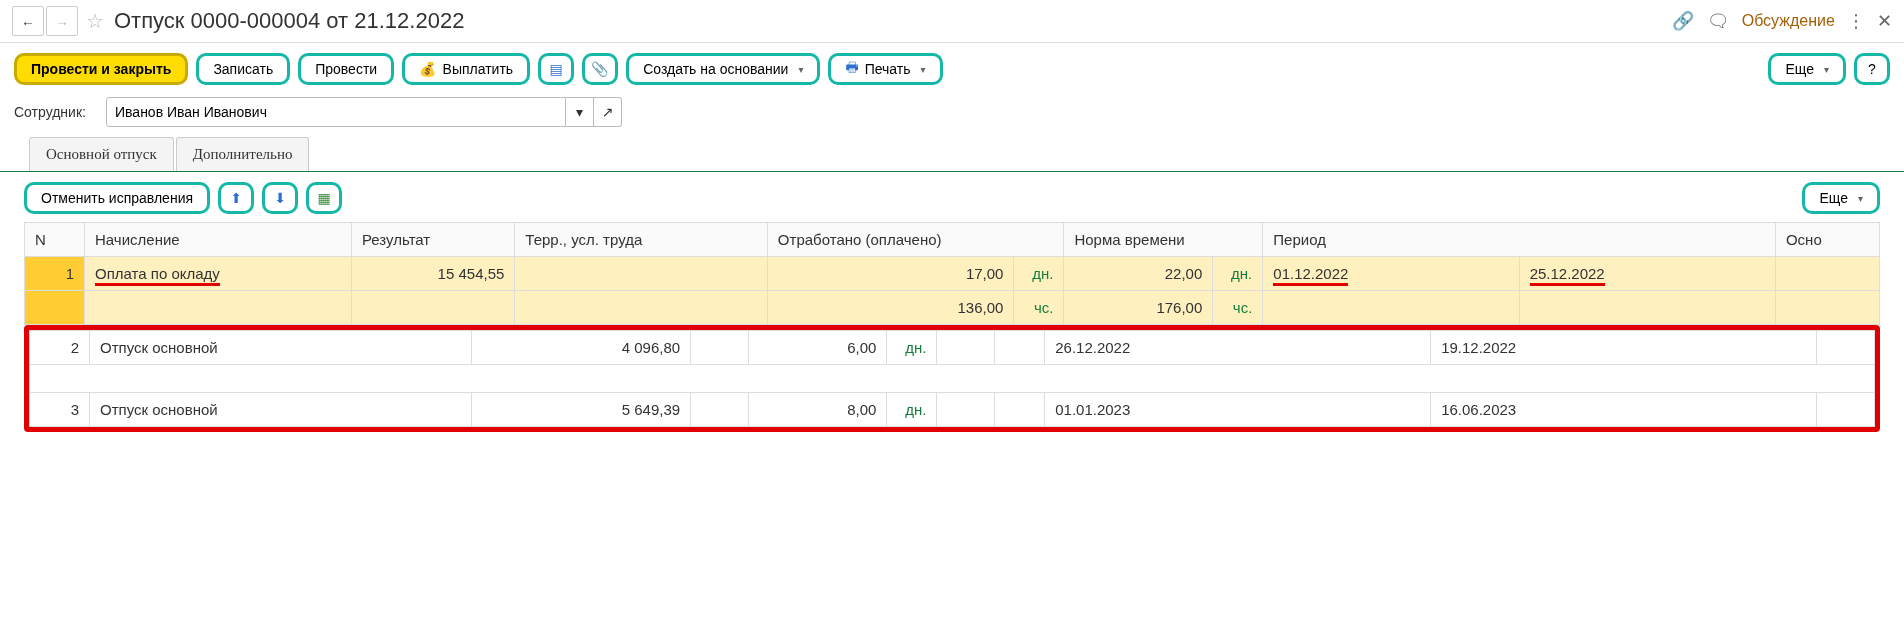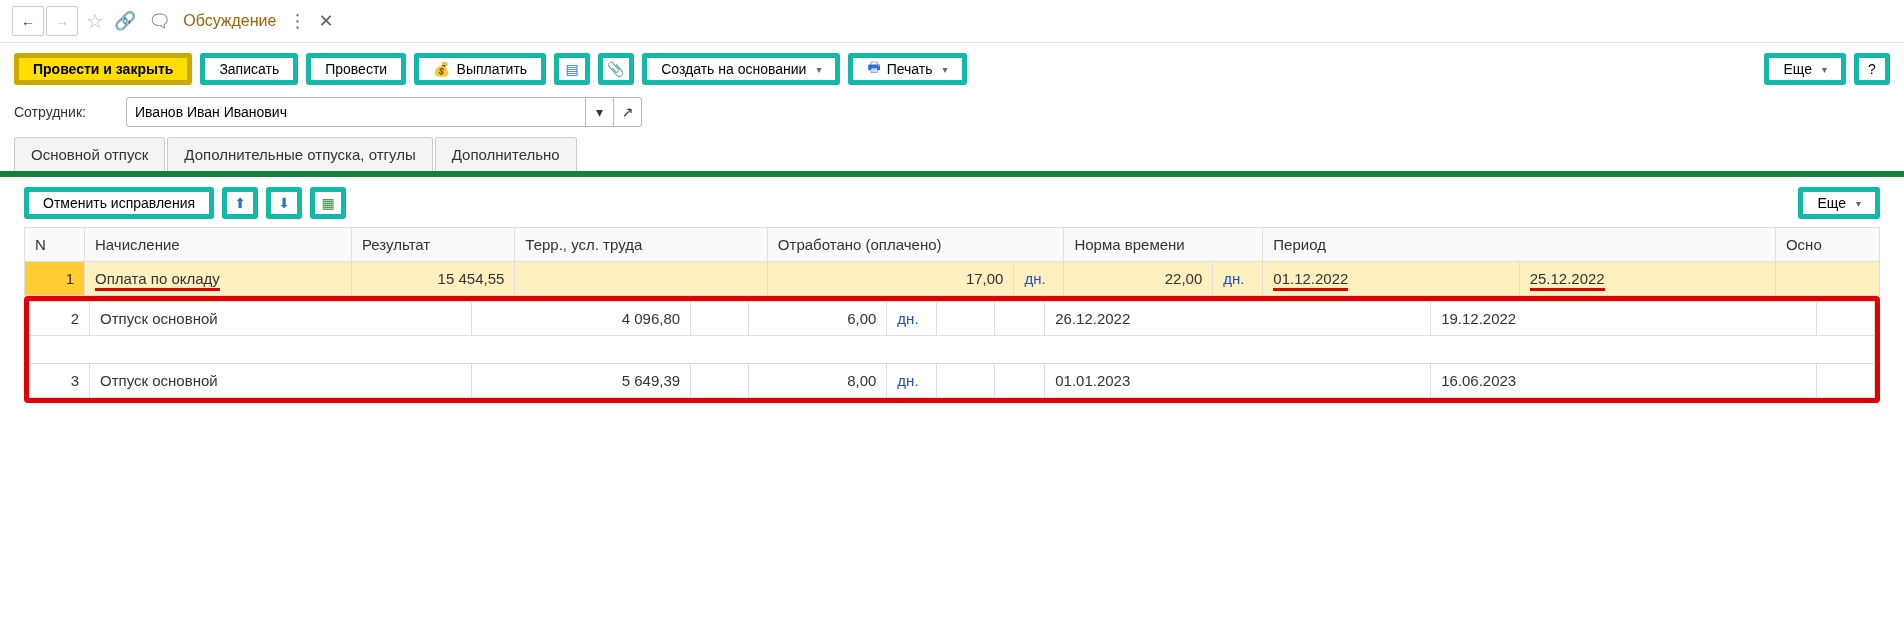--- a/index.html
+++ b/index.html
@@ -34,43 +34,43 @@
 
   .toolbar {
     display: flex;
     align-items: center;
     gap: 8px;
     padding: 10px 14px 8px;
   }
   .btn {
     height: 32px;
     padding: 0 14px;
-    border: 5px solid #14b8a6;
-    border-radius: 3px;
+    border: 3px solid #14b8a6;
+    border-radius: 10px;
     background: #fff;
     font-size: 14px;
     display: inline-flex;
     align-items: center;
     gap: 6px;
     cursor: pointer;
   }
   .btn.primary {
     background: #ffdd00;
     border-color: #c9ab00;
     font-weight: bold;
   }
   .btn.icon-only { padding: 0 8px; width: 36px; justify-content: center; }
   .btn-caret::after { content: " ▾"; font-size: 10px; color: #666; margin-left: 4px; }
   .toolbar-spacer { flex: 1; }
 
   .form-row {
     display: flex;
     align-items: center;
     padding: 4px 14px 10px;
-    gap: 24px;
+    gap: 4px;
   }
   .form-label { font-size: 14px; color: #333; min-width: 88px; }
   .input-group { display: flex; align-items: center; }
   .input {
     height: 30px;
     padding: 0 8px;
     border: 1px solid #bbb;
     border-radius: 3px 0 0 3px;
     background: #fff;
     width: 460px;
@@ -81,22 +81,23 @@
     border: 1px solid #bbb;
     border-left: none;
     background: #fff;
     display: flex; align-items: center; justify-content: center;
     cursor: pointer;
   }
   .input-btn:last-child { border-radius: 0 3px 3px 0; }
 
   .tabs {
     display: flex;
-    padding: 0 14px;
-    border-bottom: 6px solid #15803d;
+    padding: 0 29px;
+    border-bottom: 1px solid #15803d;
+    font-family: Liberation Serif, serif;
   }
   .tab {
     padding: 8px 16px;
     background: #f4f4f4;
     border: 1px solid #ccc;
     border-bottom: none;
     margin-right: 2px;
     cursor: pointer;
     font-size: 15px;
     border-radius: 3px 3px 0 0;
@@ -120,21 +121,21 @@
     border: 1px solid #ddd;
     padding: 8px 10px;
     text-align: left;
     white-space: nowrap;
   }
   .table th {
     background: #fafafa;
     font-weight: normal;
   }
   .table td.num { text-align: right; }
-  .table td.unit { color: #1d4ed8; width: 50px; }
+  .table td.unit { color: #15803d; width: 50px; text-align: right; }
   .row-sel td { background: #fff0c0; }
   .row-sel td.line-num { background: #ffcc33; }
   .row-sel.sub td.line-num { background: #ffcc33; }
   .period-start { min-width: 140px; }
   .period-end { min-width: 140px; }
   .red-under { border-bottom: 3px solid #e00000; padding-bottom: 1px; text-align: right; }
 
   .highlight-box {
     border: 5px solid #e00000;
     border-radius: 4px;
@@ -154,20 +155,21 @@
 <div class="header">
   <div class="nav-buttons">
     <div class="nav-btn">
         <span>←</span>
       </div>
     <div class="nav-btn right">
         <span>→</span>
       </div>
   </div>
   <span class="star-icon">☆</span>
+  <div class="page-title">Отпуск 0000-000004 от 21.12.2022</div>
   <div class="header-right">
     <span class="header-icon">🔗</span>
     <span class="header-icon">🗨</span>
     <span class="discuss-link">Обсуждение</span>
     <span class="header-icon">⋮</span>
     <span class="header-icon">✕</span>
   </div>
 </div>
 
 <div class="toolbar">
@@ -198,21 +200,20 @@
   <span class="form-label">Сотрудник:</span>
   <div class="input-group">
     <input class="input" value="Иванов Иван Иванович" style="">
     <div class="input-btn">▾</div>
     <div class="input-btn">↗</div>
   </div>
 </div>
 
 <div class="tabs">
   <div class="tab">Основной отпуск</div>
-  <div class="tab">Дополнительные отпуска, отгулы</div>
   <div class="tab">Дополнительно</div>
 </div>
 
 <div class="sub-toolbar">
   <button class="btn">Отменить исправления</button>
   <button class="btn icon-only">
       <span class="col-icon-blue">⬆</span>
     </button>
   <button class="btn icon-only">
       <span class="col-icon-blue">⬇</span>
@@ -245,20 +246,33 @@
         <td class="num">15 454,55</td>
         <td></td>
         <td class="num">17,00</td>
         <td class="unit">дн.</td>
         <td class="num">22,00</td>
         <td class="unit">дн.</td>
         <td class="period-start"><span class="red-under">01.12.2022</span></td>
         <td class="period-end"><span class="red-under">25.12.2022</span></td>
         <td></td>
       </tr>
+      <tr class="row-sel sub">
+        <td class="line-num"></td>
+        <td></td>
+        <td class="num"></td>
+        <td></td>
+        <td class="num">136,00</td>
+        <td class="unit">чс.</td>
+        <td class="num">176,00</td>
+        <td class="unit">чс.</td>
+        <td></td>
+        <td></td>
+        <td></td>
+      </tr>
     </tbody>
   </table>
 
   <div class="highlight-box">
   <table class="table" style="border-top:none">
     <tbody>
       <tr>
         <td class="num" style="width:60px">2</td>
         <td>Отпуск основной</td>
         <td class="num">4 096,80</td>

